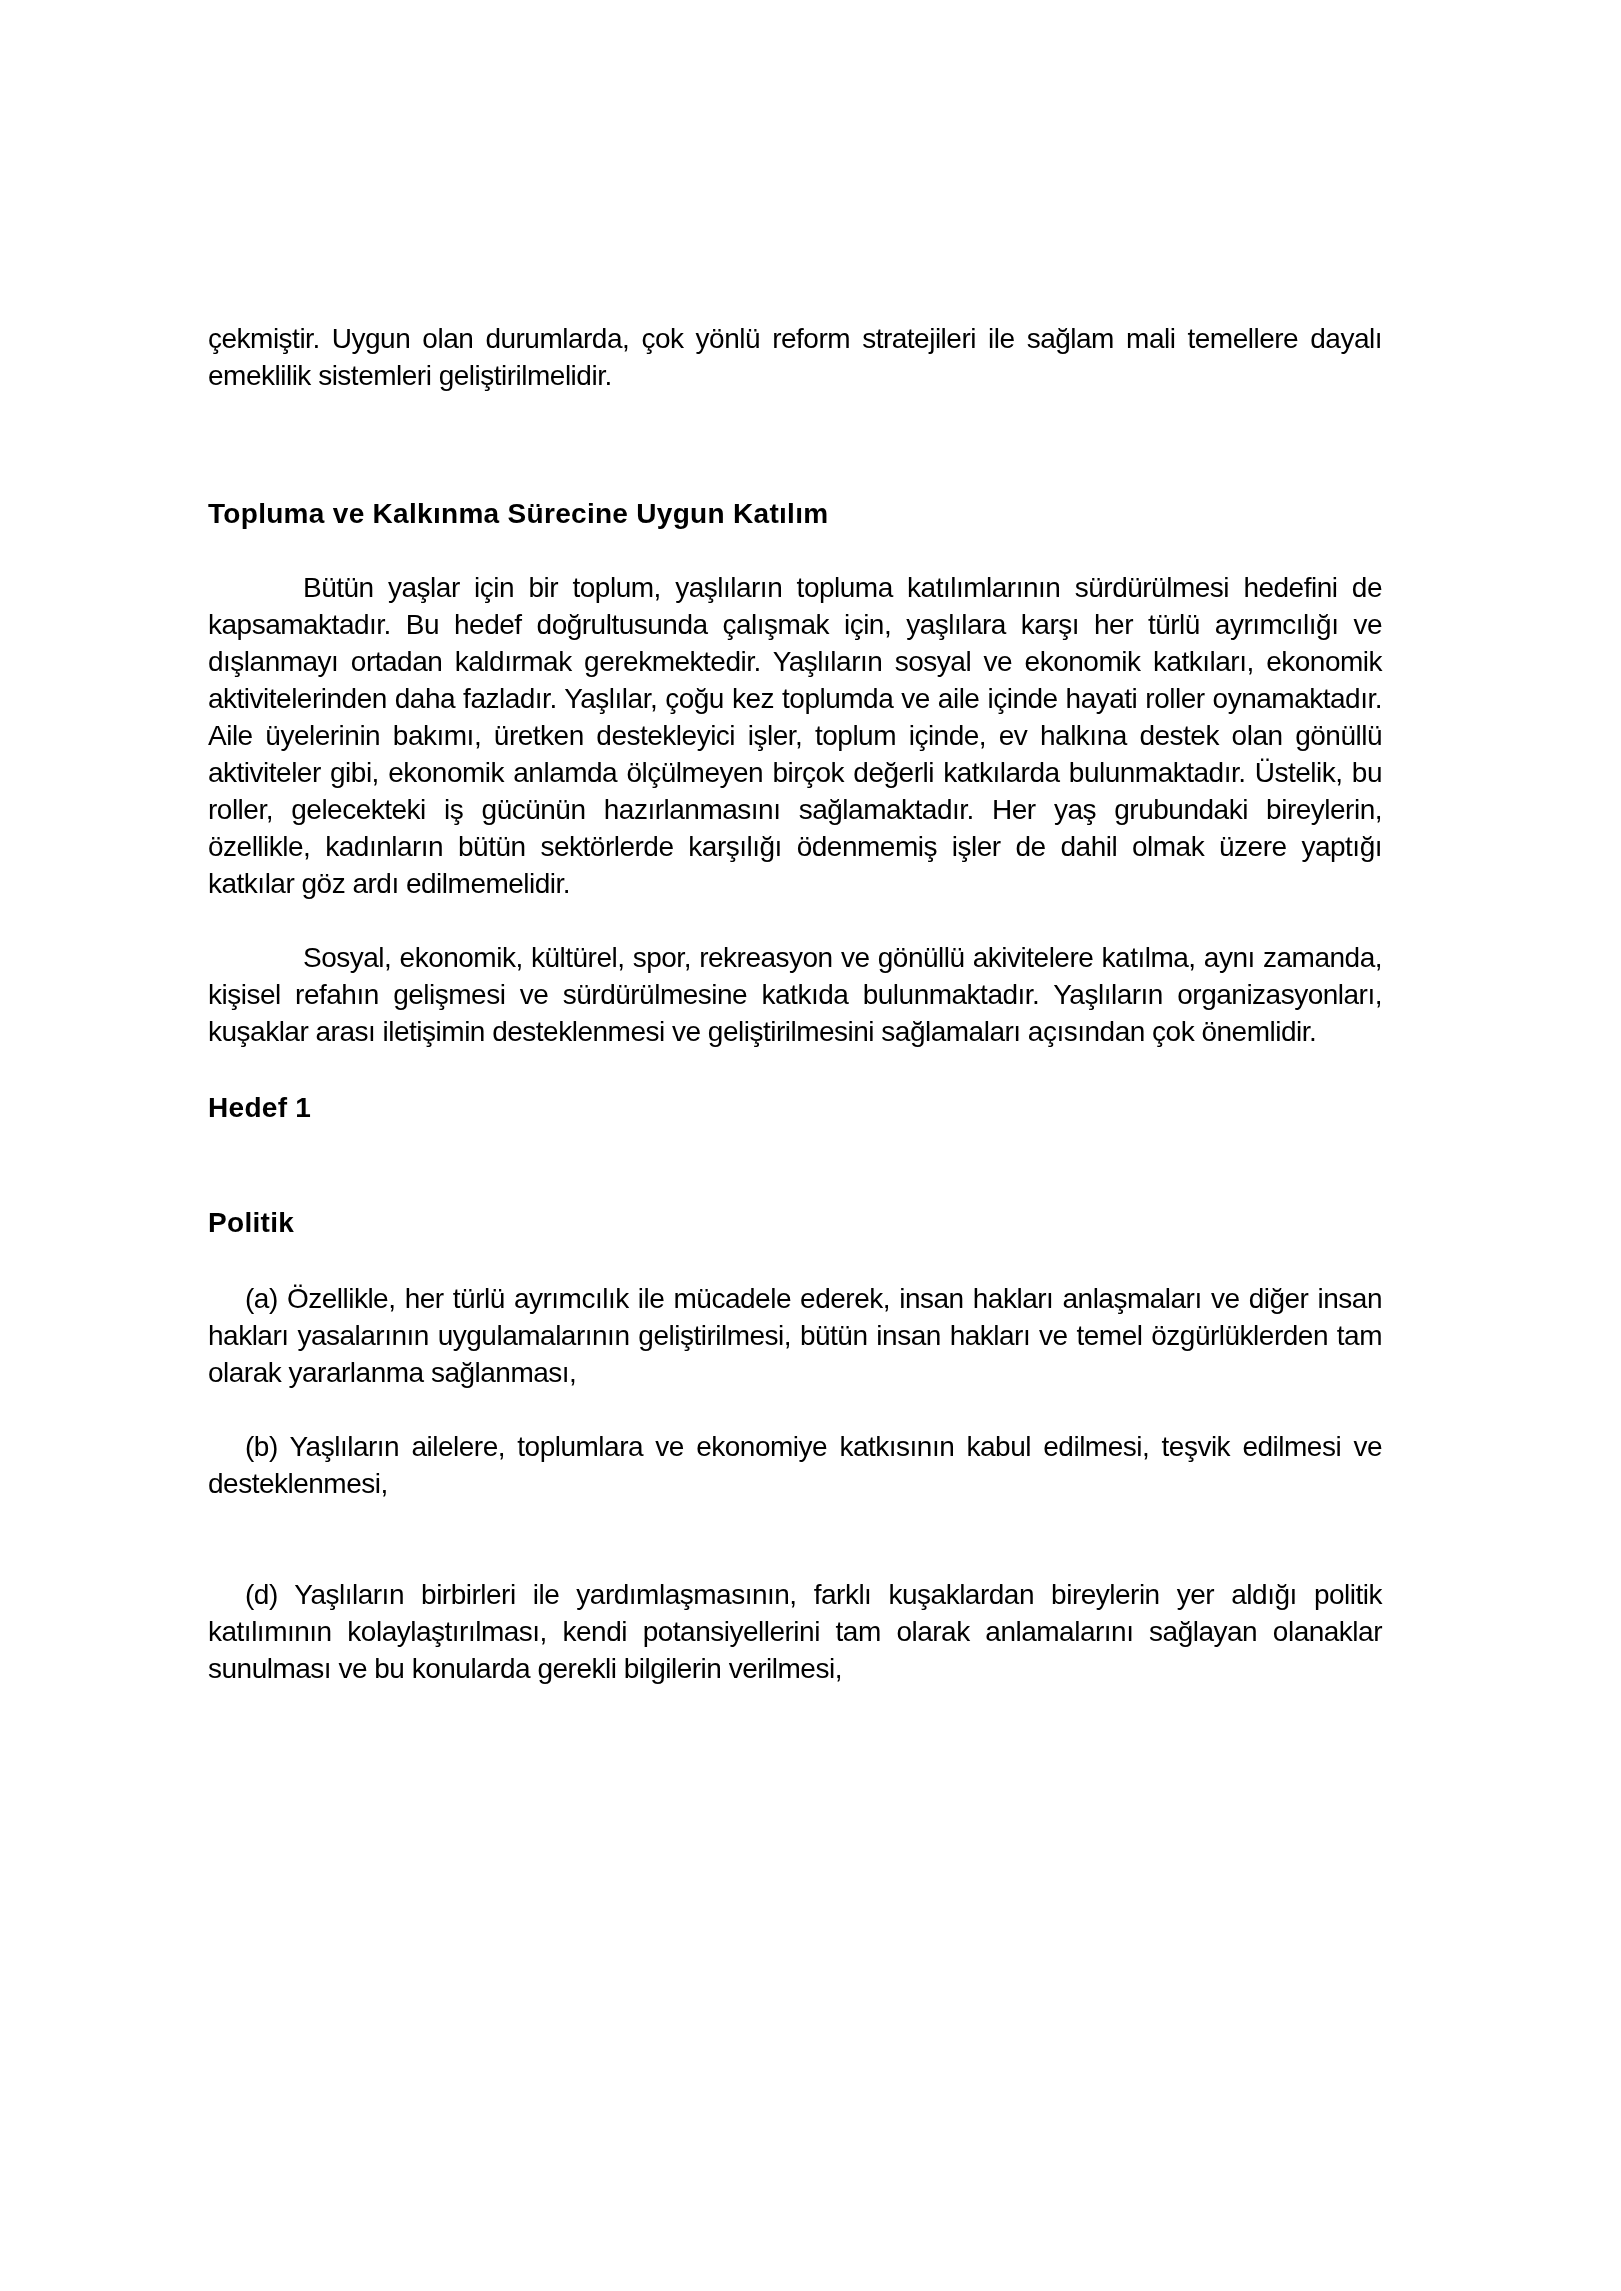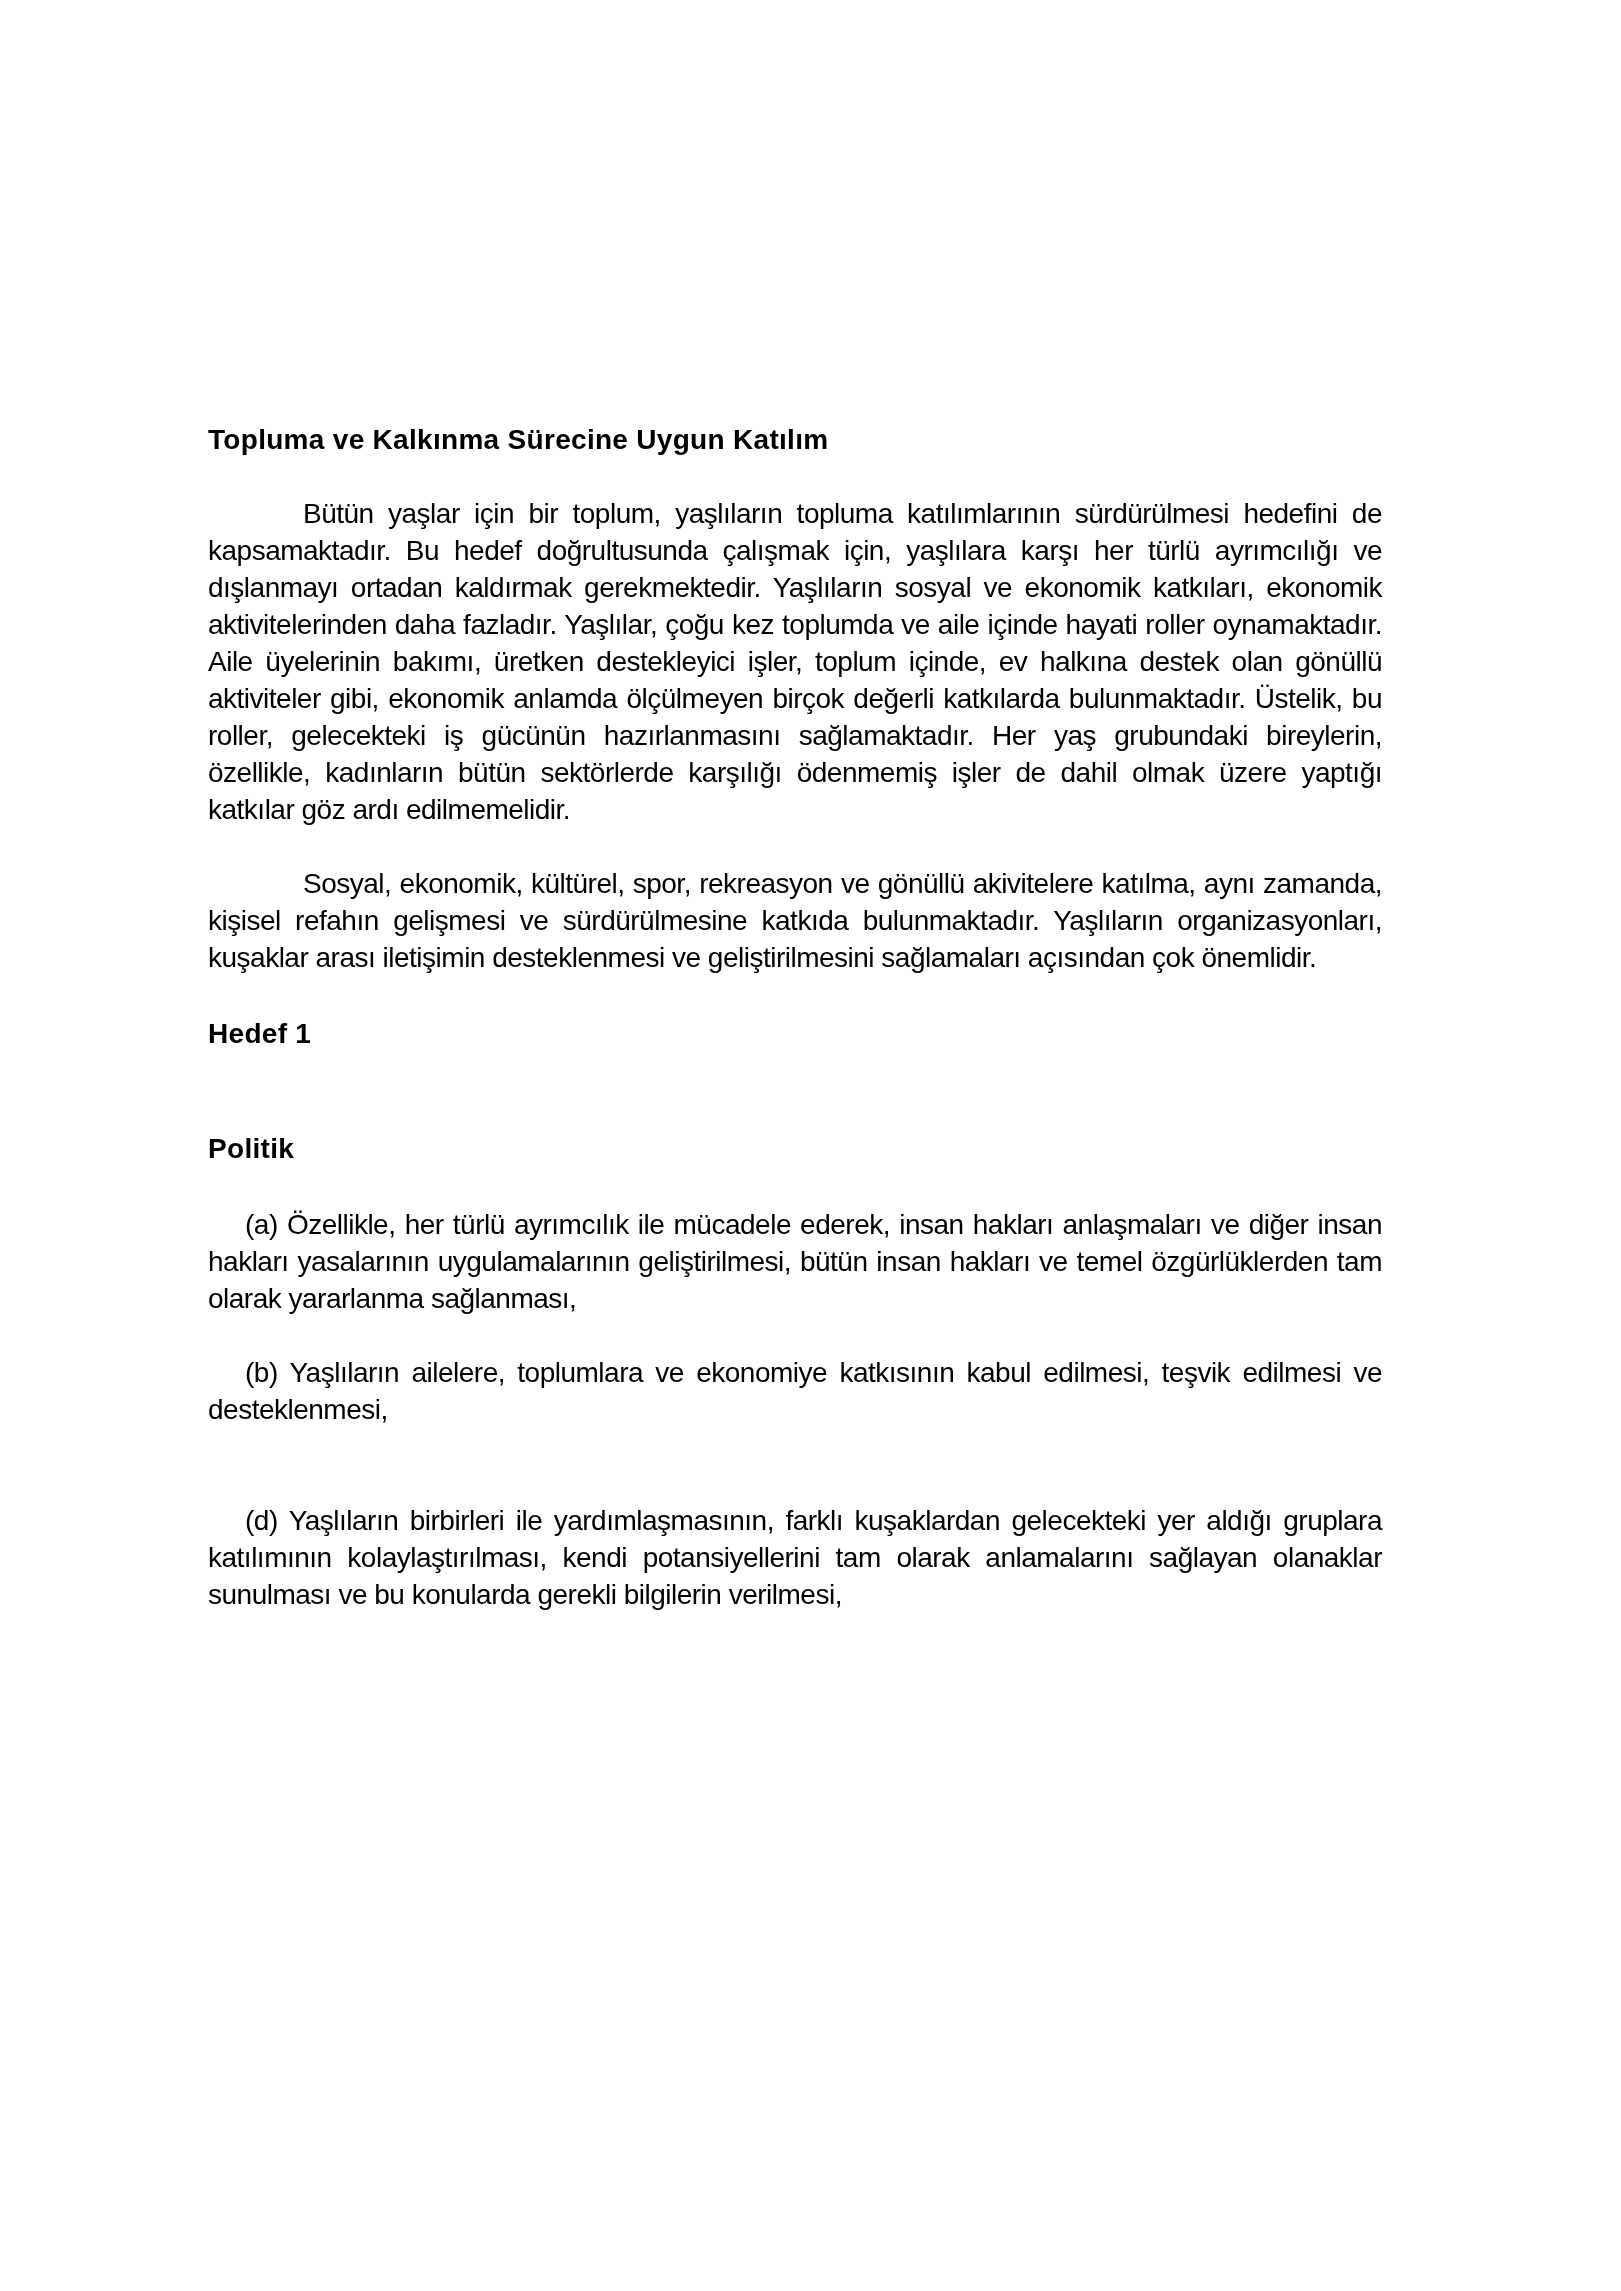--- a/index.html
+++ b/index.html
@@ -45,20 +45,21 @@
     .gap-section { height: 101px; }
     .gap-para { height: 37px; }
     .gap-head { height: 39px; }
     .gap-small { height: 37px; }
   </style>
 </head>
 <body>
 
 <div class="page">
 
+  <p class="p">çekmiştir. Uygun olan durumlarda,  çok yönlü reform stratejileri ile sağlam mali temellere dayalı emeklilik sistemleri geliştirilmelidir.</p>
 
   <div class="gap-section"></div>
 
   <h2 class="heading">Topluma ve Kalkınma Sürecine  Uygun Katılım</h2>
 
   <div class="gap-para"></div>
 
   <p class="p indent">Bütün yaşlar için bir toplum, yaşlıların topluma katılımlarının sürdürülmesi hedefini  de kapsamaktadır. Bu hedef doğrultusunda çalışmak  için, yaşlılara karşı her türlü ayrımcılığı ve dışlanmayı ortadan kaldırmak gerekmektedir. Yaşlıların sosyal ve ekonomik katkıları, ekonomik aktivitelerinden daha fazladır. Yaşlılar, çoğu kez toplumda ve aile içinde hayati roller oynamaktadır. Aile üyelerinin bakımı, üretken destekleyici işler, toplum içinde, ev halkına destek olan  gönüllü aktiviteler  gibi,  ekonomik anlamda ölçülmeyen birçok değerli katkılarda bulunmaktadır. Üstelik, bu roller, gelecekteki iş gücünün hazırlanmasını sağlamaktadır. Her yaş grubundaki  bireylerin, özellikle, kadınların bütün sektörlerde karşılığı ödenmemiş işler de dahil  olmak üzere yaptığı katkılar göz ardı edilmemelidir.</p>
 
   <div class="gap-para"></div>
@@ -82,16 +83,16 @@
 
   <div class="gap-small"></div>
 
   <p class="p item-indent">(b) Yaşlıların ailelere, toplumlara ve ekonomiye katkısının kabul edilmesi, teşvik edilmesi ve desteklenmesi,</p>
 
   <div class="gap-small"></div>
 
 
   <div class="gap-small"></div>
 
-  <p class="p item-indent">(d) Yaşlıların birbirleri ile yardımlaşmasının, farklı kuşaklardan gelecekteki yer aldığı gruplara katılımının kolaylaştırılması, kendi potansiyellerini tam olarak anlamalarını sağlayan olanaklar sunulması ve bu konularda gerekli bilgilerin verilmesi,</p>
+  <p class="p item-indent">(d) Yaşlıların birbirleri ile yardımlaşmasının, farklı kuşaklardan bireylerin yer aldığı politik katılımının kolaylaştırılması, kendi potansiyellerini tam olarak anlamalarını sağlayan olanaklar sunulması ve bu konularda gerekli bilgilerin verilmesi,</p>
 
 </div>
 
 
 </body></html>

